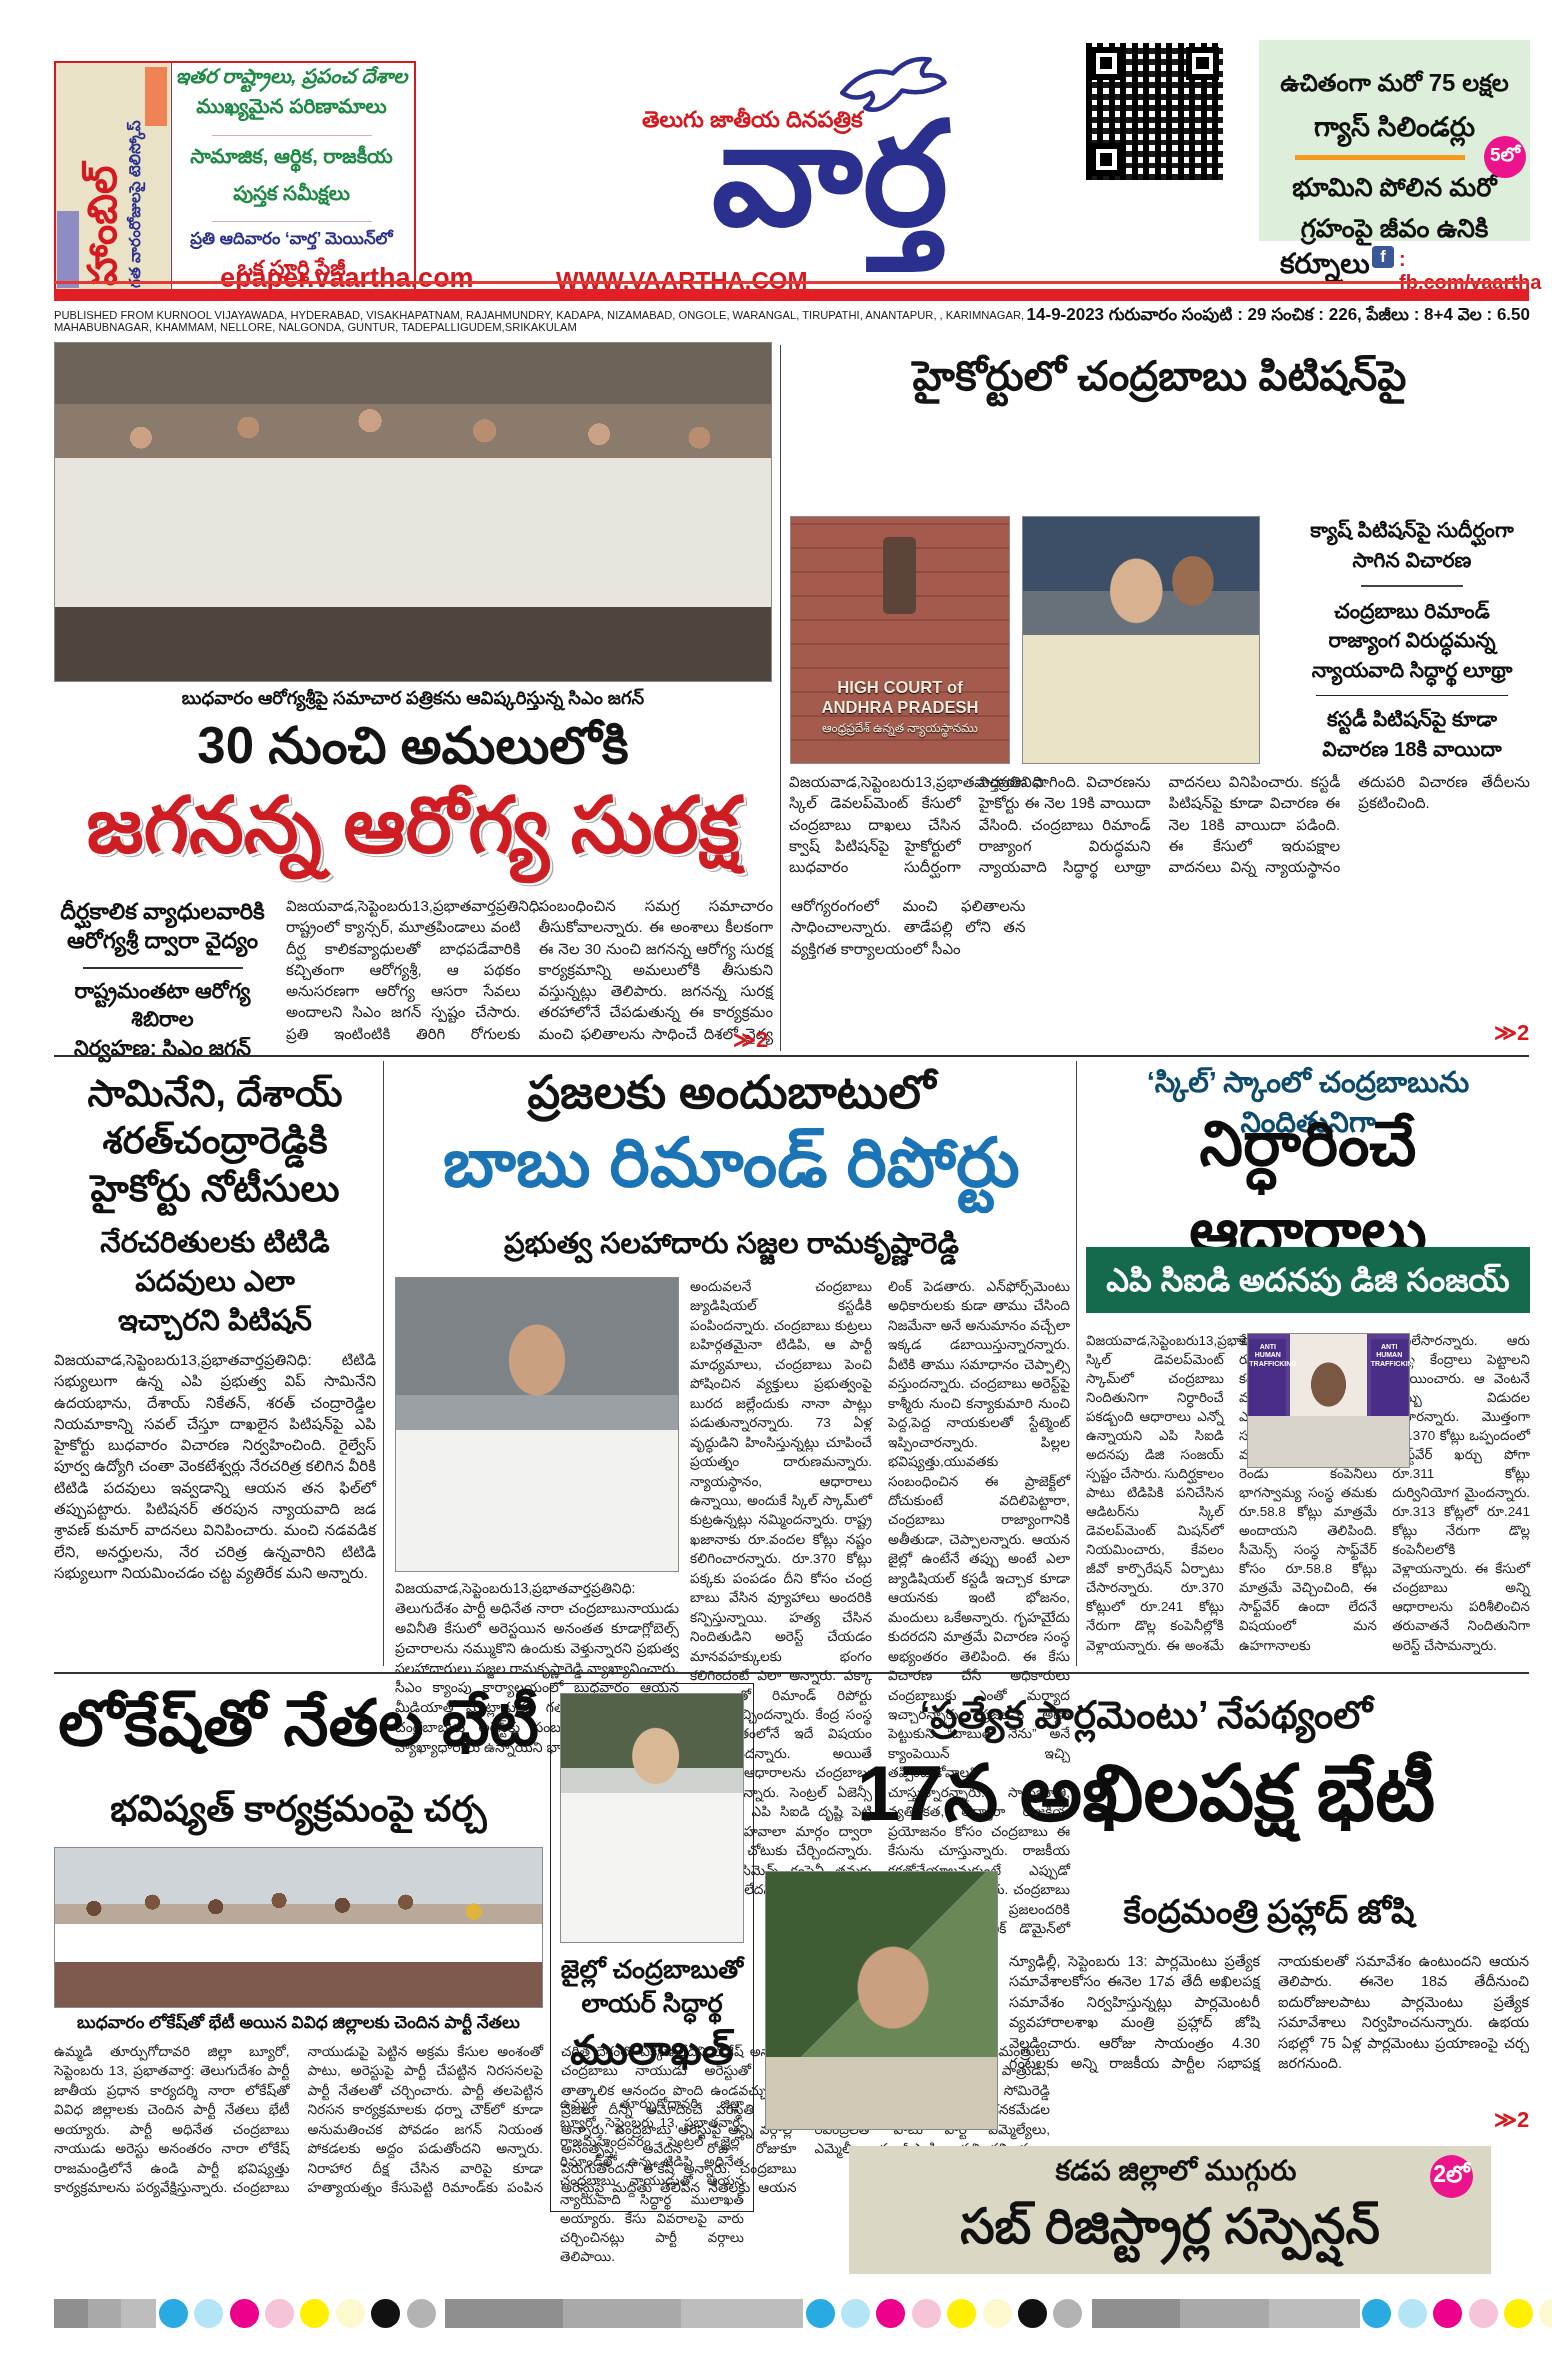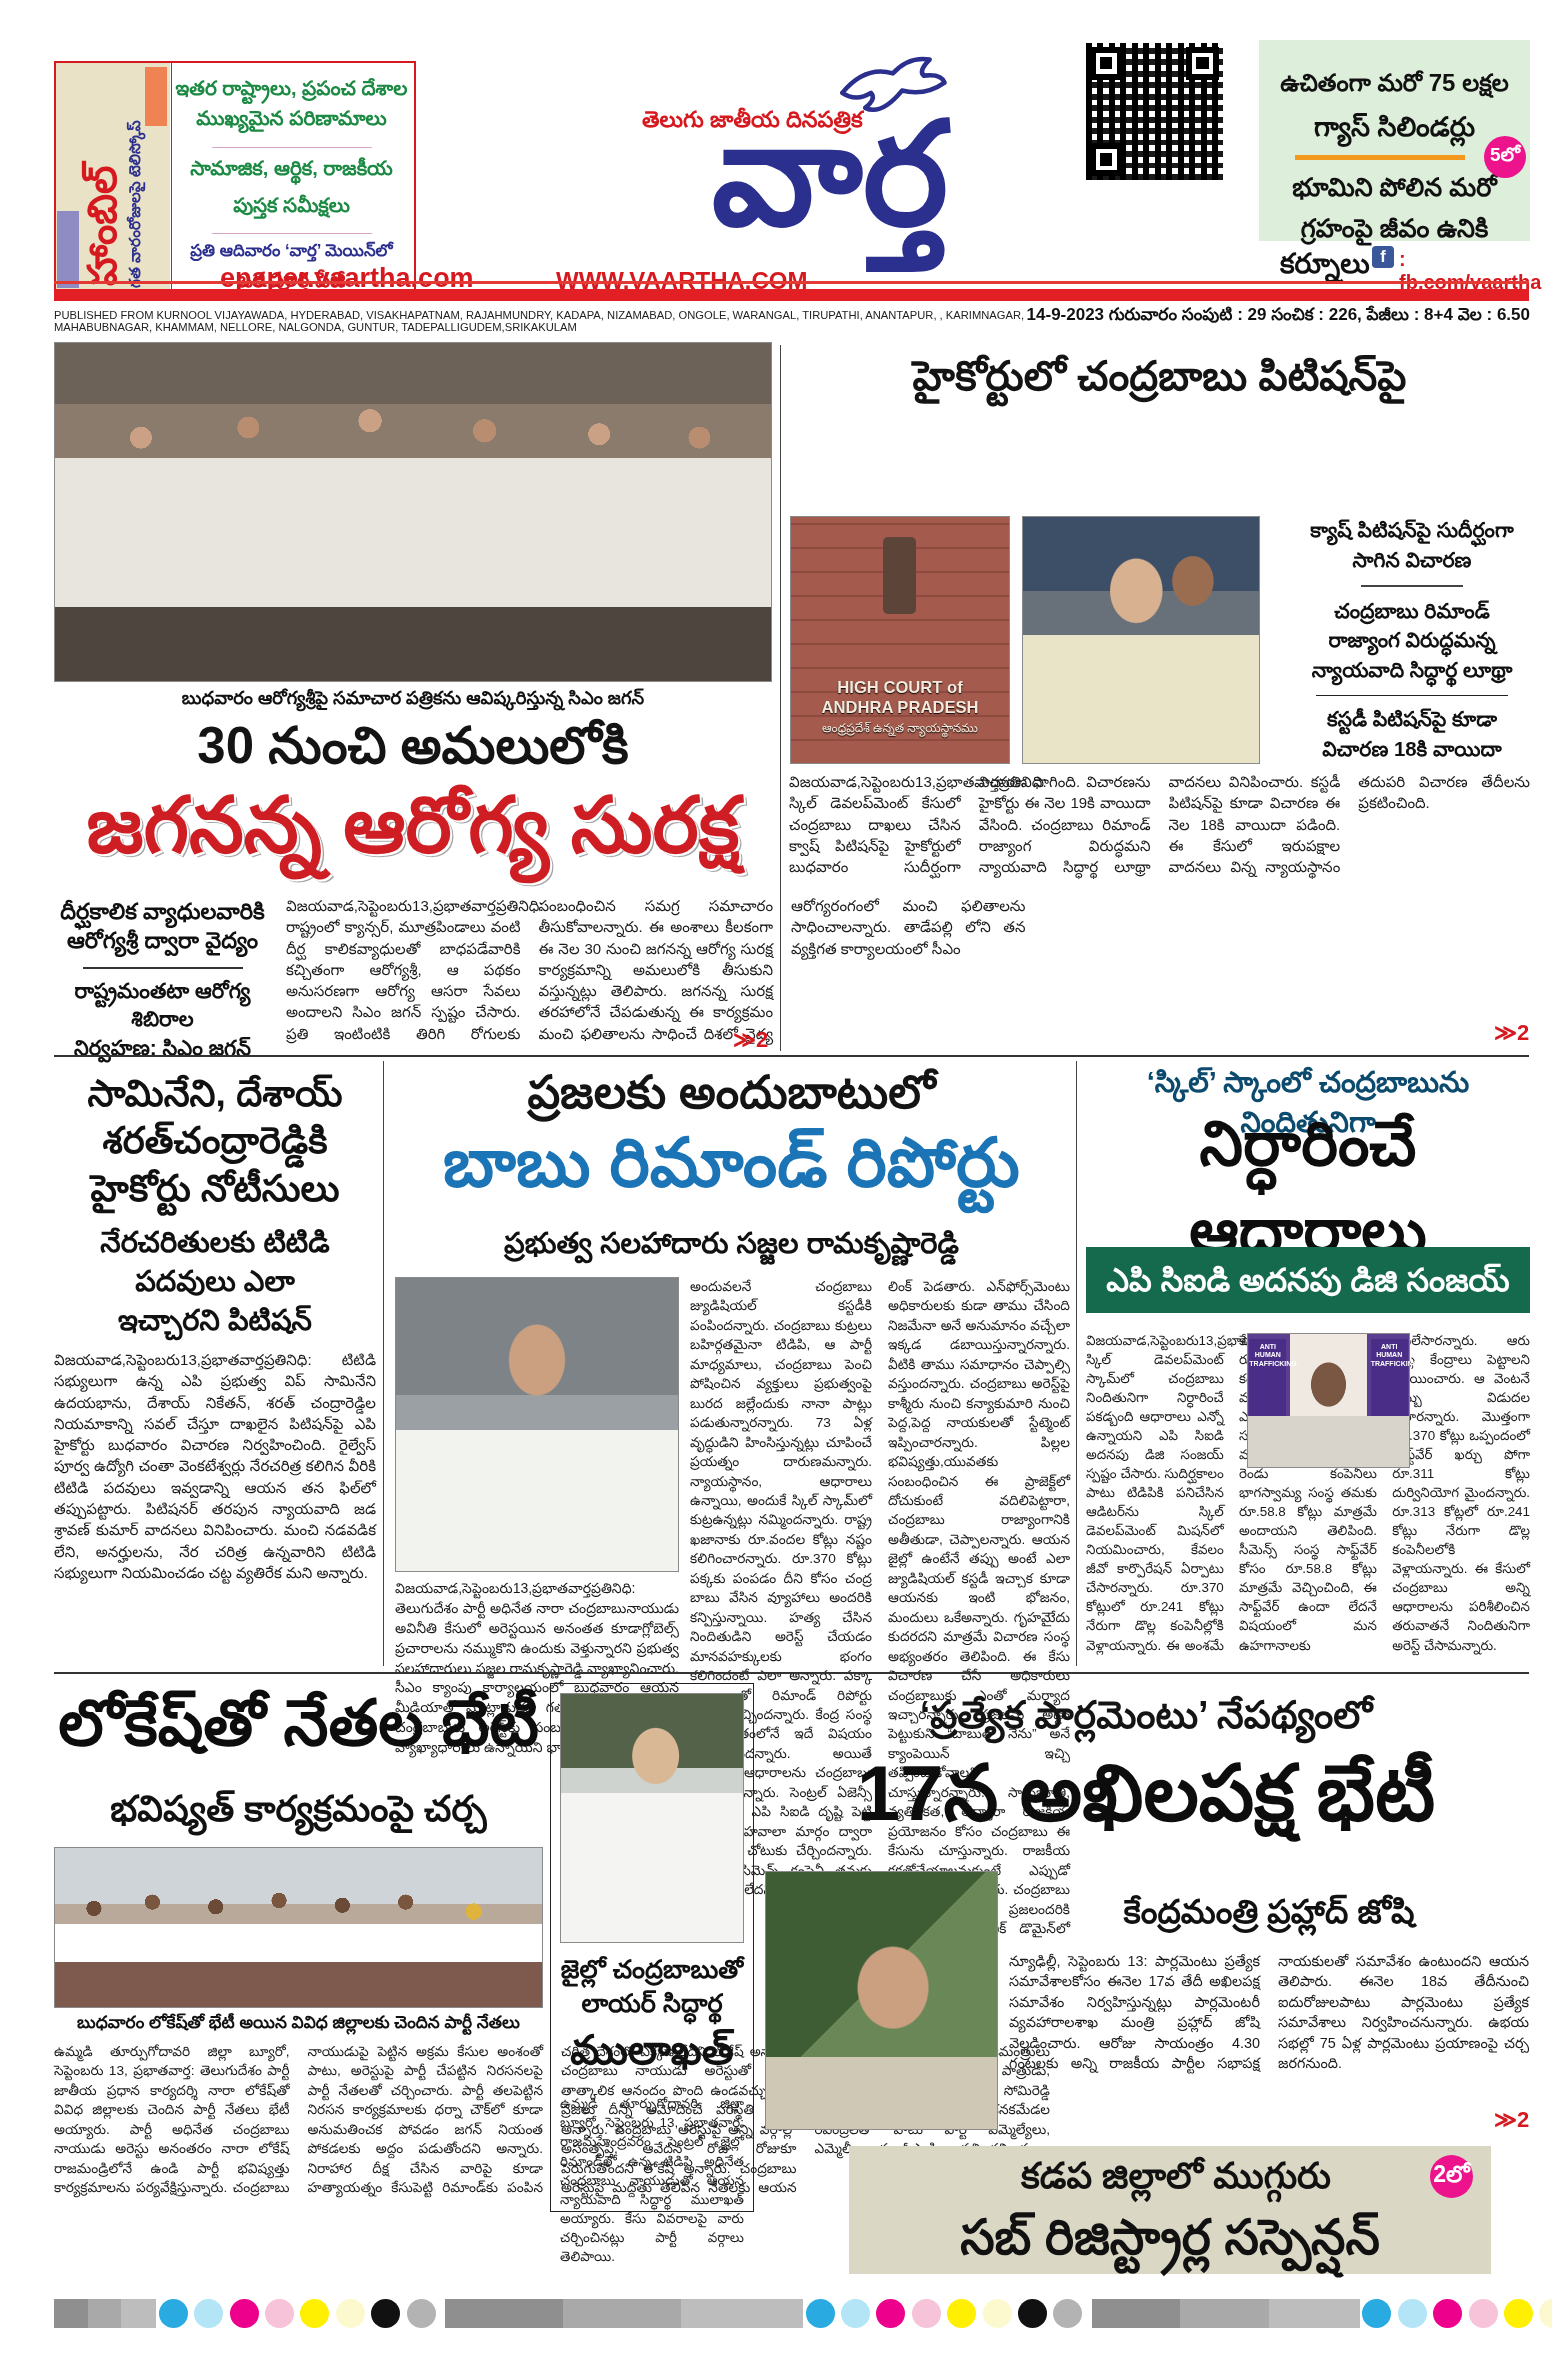--- a/index.html
+++ b/index.html
@@ -95,21 +95,21 @@
 
   <div id="adbox" class="abs" style="left:54px;top:61px;width:358px;height:235px;">
     <div id="adbox-left" class="abs" style="left:0;top:0;width:114px;height:230px;">
       <div class="abs" style="left:89px;top:3.8px;width:22px;height:59px;background:#ef8354;"></div>
       <div class="abs" style="left:1.3px;top:148px;width:22px;height:77px;background:#8e8cc2;"></div>
       <div class="abs vert red w8" style="left:19px;top:7.7px;height:215px;font-size:40px;">హాంబిల్</div>
       <div class="abs vert blue w7" style="left:69px;top:10.2px;height:215px;font-size:15.3px;">గత వారంరోజులపై టెలిస్కోప్</div>
     </div>
     <div class="abs" style="left:115px;top:0;width:1.3px;height:230px;background:#d6191f;"></div>
     <div class="abs center" style="left:118px;top:0;width:235px;height:230px;">
-      <div class="green w7" style="font-size:20px;margin-top:14px;">ఇతర రాష్ట్రాలు, ప్రపంచ దేశాల</div>
+      <div class="green w7" style="font-size:20px;margin-top:2px;font-style:italic;">ఇతర రాష్ట్రాలు, ప్రపంచ దేశాల</div>
       <div class="green w7" style="font-size:20px;margin-top:2px;">ముఖ్యమైన పరిణామాలు</div>
       <div style="width:160px;height:1.9px;background:#d9a7c7;margin:11.5px auto 0;"></div>
       <div class="green w7" style="font-size:20px;margin-top:9px;">సామాజిక, ఆర్థిక, రాజకీయ</div>
       <div class="green w7" style="font-size:20px;margin-top:9px;">పుస్తక సమీక్షలు</div>
       <div style="width:160px;height:1.9px;background:#d9a7c7;margin:10.2px auto 0;"></div>
       <div class="blue w7" style="font-size:16.6px;margin-top:6.4px;">ప్రతి ఆదివారం ‘వార్త’ మెయిన్‌లో</div>
       <div class="red w8" style="font-size:21px;margin-top:3.8px;">ఒక పూర్తి పేజీ</div>
     </div>
   </div>
 
@@ -238,21 +238,21 @@
   </div>
 
   <div class="abs center w7" style="left:763px;top:1694px;width:766px;font-size:38px;color:#141414;">‘ప్రత్యేక పార్లమెంటు’ నేపథ్యంలో</div>
   <div class="abs center w8" style="left:763px;top:1748px;width:766px;font-size:78px;color:#0d0d0d;">17న అఖిలపక్ష భేటీ</div>
   <div id="photoPJ" class="abs photo" style="left:765px;top:1871px;width:233px;height:259px;"></div>
   <div class="abs center w7" style="left:1009px;top:1893px;width:520px;font-size:33px;">కేంద్రమంత్రి ప్రహ్లాద్ జోషి</div>
   <div class="abs bodytxt justify cols2" style="left:1009px;top:1951px;width:520px;height:185px;font-size:14.4px;">న్యూఢిల్లీ, సెప్టెంబరు 13: పార్లమెంటు ప్రత్యేక సమావేశాలకోసం ఈనెల 17వ తేదీ అఖిలపక్ష సమావేశం నిర్వహిస్తున్నట్లు పార్లమెంటరీ వ్యవహారాలశాఖ మంత్రి ప్రహ్లాద్ జోషి వెల్లడించారు. ఆరోజు సాయంత్రం 4.30 గంటలకు అన్ని రాజకీయ పార్టీల సభాపక్ష నాయకులతో సమావేశం ఉంటుందని ఆయన తెలిపారు. ఈనెల 18వ తేదీనుంచి ఐదురోజులపాటు పార్లమెంటు ప్రత్యేక సమావేశాలు నిర్వహించనున్నారు. ఉభయ సభల్లో 75 ఏళ్ల పార్లమెంటు ప్రయాణంపై చర్చ జరగనుంది.</div>
   <div class="abs marker" style="left:1494px;top:2107px;font-size:22px;">≫2</div>
 
   <div class="abs kbox" style="left:849px;top:2146px;width:642px;height:128px;">
-    <div class="center w7" style="font-size:36px;margin-top:9px;padding-left:12px;">కడప జిల్లాలో ముగ్గురు</div>
+    <div class="center w7" style="font-size:28px;margin-top:9px;padding-left:12px;">కడప జిల్లాలో ముగ్గురు</div>
     <div class="center w8" style="font-size:49px;margin-top:3.8px;">సబ్ రిజిస్ట్రార్ల సస్పెన్షన్</div>
     <div class="abs badge" style="right:18px;top:9px;width:43px;height:43px;font-size:23px;">2లో</div>
   </div>
 
   <div class="abs" style="left:54px;top:2299px;width:1475px;height:32px;white-space:nowrap;">
     <span class="graybar" style="width:102px;"></span>
     <span><span class="cdot" style="background: rgb(41, 171, 226);"></span><span class="cdot" style="background: rgb(179, 229, 247);"></span><span class="cdot" style="background: rgb(236, 0, 140);"></span><span class="cdot" style="background: rgb(246, 195, 216);"></span><span class="cdot" style="background: rgb(255, 239, 0);"></span><span class="cdot" style="background: rgb(253, 249, 207);"></span><span class="cdot" style="background: rgb(17, 17, 17);"></span><span class="cdot" style="background: rgb(179, 179, 179);"></span></span>
     <span class="graybar" style="width:358px;"></span>
     <span><span class="cdot" style="background: rgb(41, 171, 226);"></span><span class="cdot" style="background: rgb(179, 229, 247);"></span><span class="cdot" style="background: rgb(236, 0, 140);"></span><span class="cdot" style="background: rgb(246, 195, 216);"></span><span class="cdot" style="background: rgb(255, 239, 0);"></span><span class="cdot" style="background: rgb(253, 249, 207);"></span><span class="cdot" style="background: rgb(17, 17, 17);"></span><span class="cdot" style="background: rgb(179, 179, 179);"></span></span>
     <span class="graybar" style="width:268px;"></span>

